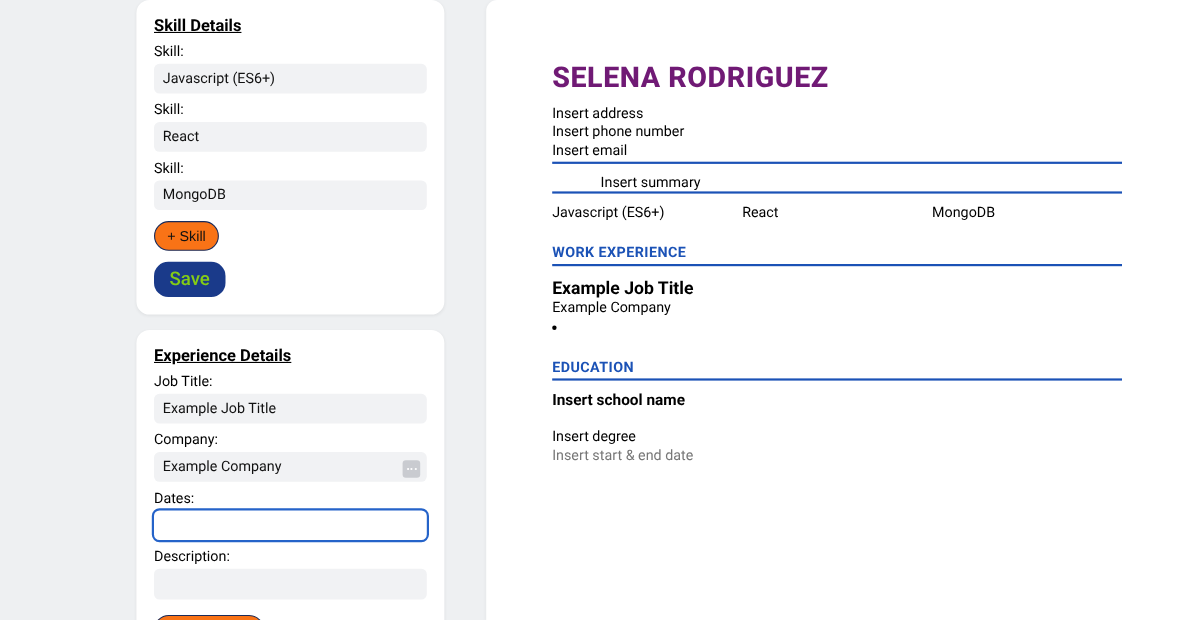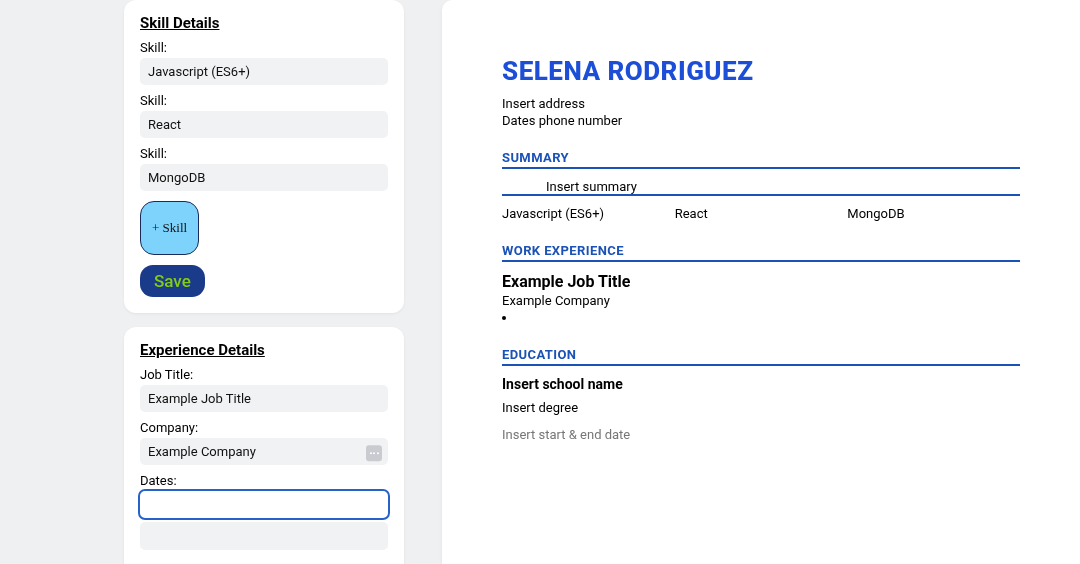--- a/index.html
+++ b/index.html
@@ -54,30 +54,30 @@
     outline: 2px solid #2563c9;
     outline-offset: 0;
     background: #fff;
   }
   .textarea {
     height: 28px;
     resize: none;
   }
   .add-btn {
     display: inline-block;
-    background: #7dd3fc;
+    background: #f97316;
     border: 1.5px solid #1a2b5a;
     border-radius: 14px;
-    padding: 18px 11px;
+    padding: 5px 11px;
     font-size: 13px;
     font-weight: 400;
     color: #111;
     margin-top: 6px;
     cursor: pointer;
-    font-family: Liberation Serif, serif;
+    font-family: Liberation Sans, sans-serif;
   }
   .save-btn {
     display: inline-block;
     background: #1a3a8a;
     color: #84cc16;
     border: none;
     border-radius: 13px;
     padding: 6px 14px;
     font-size: 17px;
     font-weight: 500;
@@ -103,21 +103,21 @@
   .preview {
     flex: 1;
     background: #fff;
     margin-left: 38px;
     border-radius: 10px 0 0 0;
     padding: 56px 60px 30px 60px;
     min-height: 564px;
     box-shadow: 0 1px 4px rgba(0,0,0,0.05);
   }
   .resume-name {
-    color: #1d4ed8;
+    color: #701a75;
     font-weight: 800;
     font-size: 26px;
     letter-spacing: 0.5px;
     margin-bottom: 10px;
   }
   .contact-line { font-size: 13px; margin-bottom: 2px; }
   .section-head {
     color: #1b52b6;
     font-weight: 700;
     font-size: 13px;
@@ -133,22 +133,22 @@
   }
   .summary-text { font-size: 13px; margin-left: 44px; }
   .skills-row {
     display: flex;
     font-size: 13px;
   }
   .skills-row div { flex: 1; }
   .job-title { font-weight: 700; font-size: 16px; margin-bottom: 2px; }
   .company-line { font-size: 13px; margin-bottom: 2px; }
   .bullet { font-size: 13px; margin-left: 0; list-style: disc inside; }
-  .edu-school { font-weight: 700; font-size: 14px; margin-bottom: 8px; }
-  .edu-degree { font-size: 13px; margin-bottom: 12px; }
+  .edu-school { font-weight: 700; font-size: 14px; margin-bottom: 18px; }
+  .edu-degree { font-size: 13px; margin-bottom: 2px; }
   .edu-dates { font-size: 13px; color: #777; }
 </style>
 </head>
 <body>
 
 <div class="panels">
 
   <div class="card">
     <div class="card-title">Skill Details</div>
 
@@ -181,35 +181,36 @@
       <div class="more-icon">
           <span></span>
           <span></span>
           <span></span>
         </div>
     </div>
 
     <label class="form-label">Dates:</label>
     <input class="form-input focused" value="" style="">
 
+    <label class="form-label">Description:</label>
     <textarea class="form-input textarea" style=""></textarea>
 
     <div>
       <button class="add-btn">+ Experience</button>
     </div>
     
   </div>
 </div>
 
 <div class="preview">
   <div class="resume-name">SELENA RODRIGUEZ</div>
   <div class="contact-line">Insert address</div>
-  <div class="contact-line">Dates phone number</div>
-
-  <div class="section-head">SUMMARY</div>
+  <div class="contact-line">Insert phone number</div>
+  <div class="contact-line">Insert email</div>
+
   <hr class="section-rule">
   <div class="summary-text">Insert summary</div>
 
   <hr class="section-rule">
   <div class="skills-row">
     <div>Javascript (ES6+)</div>
     <div>React</div>
     <div>MongoDB</div>
   </div>
 

